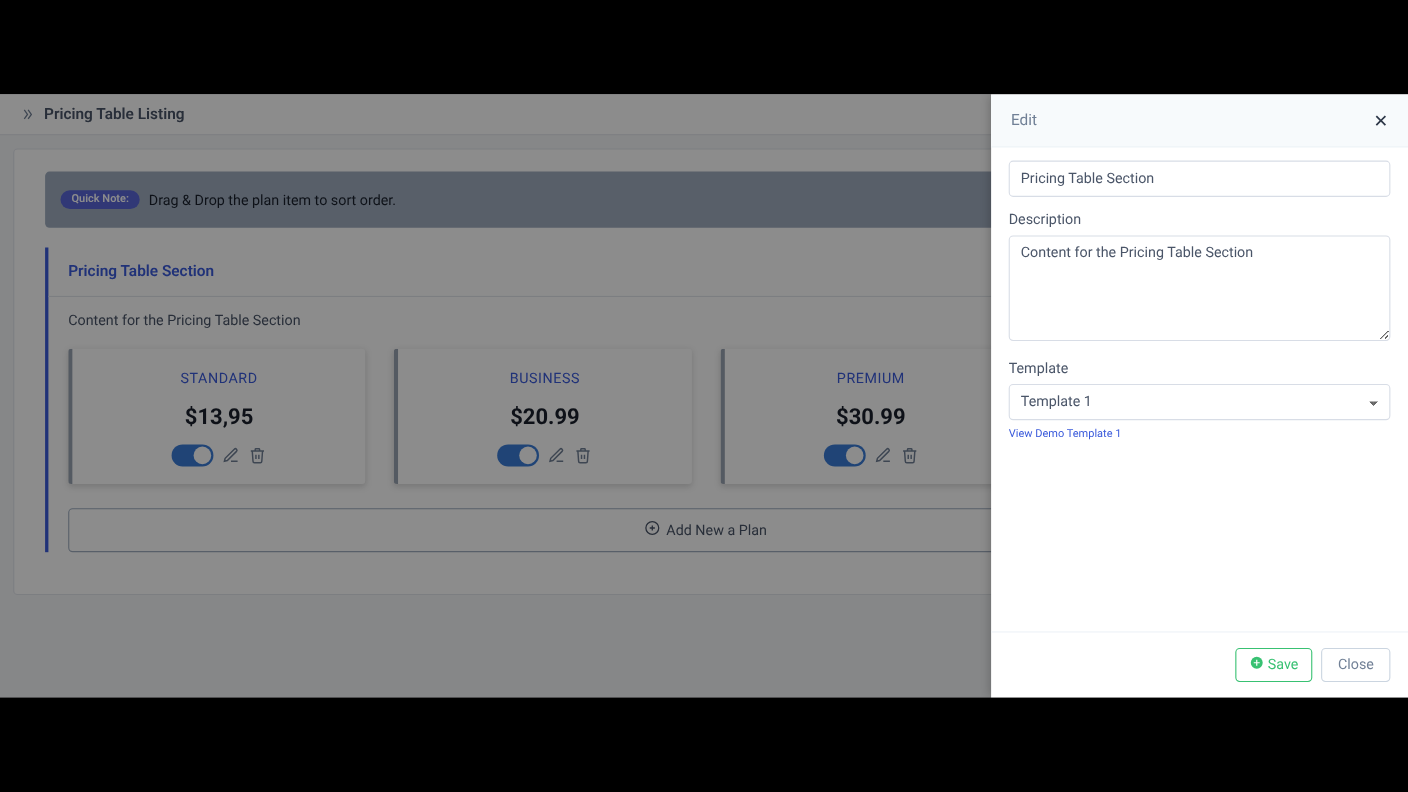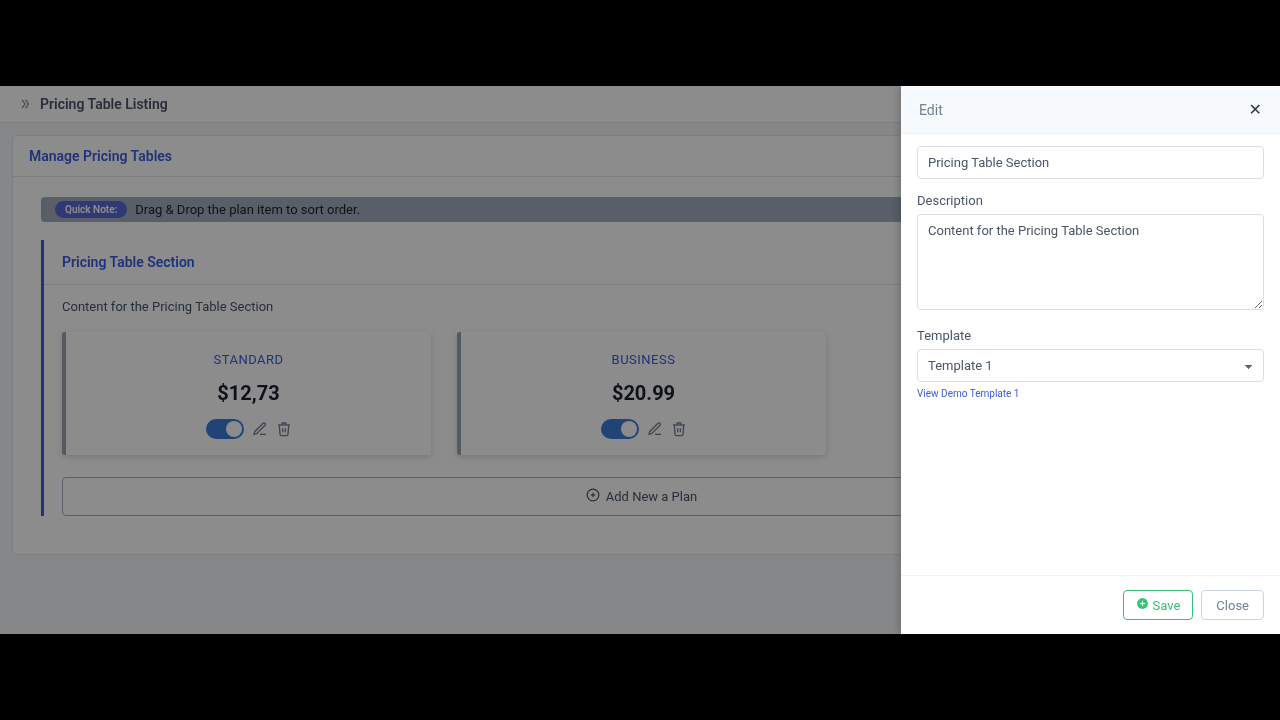--- a/index.html
+++ b/index.html
@@ -3,21 +3,21 @@
 <meta charset="utf-8">
 <style>
   * { box-sizing: border-box; margin: 0; padding: 0; font-family: -apple-system, BlinkMacSystemFont, "Segoe UI", Roboto, sans-serif; }
   body { background: #000; width: 1280px; height: 720px; overflow: hidden; position: relative; }
   .app-area { position: absolute; top: 86px; left: 0; right: 0; bottom: 86px; background: #f5f6f8; }
   .page-header { background: #fff; border-bottom: 1px solid #e2e5ec; padding: 10px 18px; display: flex; align-items: center; gap: 8px; color: #4a5568; font-weight: 600; font-size: 14px; }
   .page-body { padding: 12px; }
   .card-outer { background: #fff; border: 1px solid #e2e5ec; border-radius: 4px; }
   .card-outer-header { padding: 12px 16px; color: #3b5bdb; font-weight: 600; font-size: 14px; border-bottom: 1px solid #e2e5ec; }
   .card-outer-body { padding: 20px 28px; }
-  .note-bar { background: #a0aec0; border-radius: 4px; padding: 4px 14px; color: #1a202c; font-size: 13px; display: flex; align-items: center; gap: 8px; }
+  .note-bar { background: #a0aec0; border-radius: 4px; padding: 17px 14px; color: #1a202c; font-size: 13px; display: flex; align-items: flex-end; gap: 8px; }
   .note-badge { background: #5a67d8; color: #fff; font-size: 10px; font-weight: 600; padding: 3px 10px; border-radius: 10px; }
   .section-box { margin-top: 18px; border-left: 3px solid #3b5bdb; padding: 0; }
   .section-header { padding: 14px 18px; color: #3b5bdb; font-weight: 600; font-size: 14px; border-bottom: 1px solid #e2e5ec; }
   .section-desc { padding: 14px 18px 4px 18px; color: #4a5568; font-size: 13px; }
   .plan-row { display: flex; gap: 26px; padding: 14px 18px; }
   .plan-card { flex: 1; background: #fff; border-left: 4px solid #9aa4b2; border-radius: 3px; box-shadow: 0 2px 6px rgba(0,0,0,0.15); padding: 20px 12px 16px 12px; text-align: center; }
   .plan-name { color: #3b5bdb; font-weight: 400; font-size: 13px; letter-spacing: 0.5px; }
   .plan-price { color: #1a202c; font-weight: 700; font-size: 20px; margin-top: 14px; }
   .plan-actions { margin-top: 14px; display: flex; justify-content: center; align-items: center; gap: 8px; }
   .toggle { width: 38px; height: 20px; background: #3b7dd8; border-radius: 10px; position: relative; cursor: pointer; }
@@ -51,37 +51,36 @@
       <svg viewBox="0 0 24 24" fill="none" stroke="currentColor" stroke-width="2">
           <polyline points="7 5 12 12 7 19"></polyline>
           <polyline points="13 5 18 12 13 19"></polyline>
         </svg>
     </span>
     <span>Pricing Table Listing</span>
   </div>
 
   <div class="page-body">
     <div class="card-outer">
-      <div class="card-outer-header">Manage Pricing Tables</div>
       <div class="card-outer-body">
 
         <div class="note-bar">
           <span class="note-badge">Quick Note:</span>
           <span>Drag &amp; Drop the plan item to sort order.</span>
         </div>
 
         <div class="section-box">
           <div class="section-header">Pricing Table Section</div>
           <div class="section-desc">Content for the Pricing Table Section</div>
 
           <div class="plan-row">
 
             <div class="plan-card">
               <div class="plan-name">STANDARD</div>
-              <div class="plan-price">$12,73</div>
+              <div class="plan-price">$13,95</div>
               <div class="plan-actions">
                 <span class="toggle"></span>
                 <span class="icon-btn">
                     <svg viewBox="0 0 24 24" fill="none" stroke="currentColor" stroke-width="2">
                       <path d="M12 20h9"></path>
                       <path d="M16.5 3.5a2.1 2.1 0 0 1 3 3L7 19l-4 1 1-4Z"></path>
                     </svg>
                   </span>
                 <span class="icon-btn">
                     <svg viewBox="0 0 24 24" fill="none" stroke="currentColor" stroke-width="2">
@@ -111,20 +110,42 @@
                       <polyline points="3 6 5 6 21 6"></polyline>
                       <path d="M19 6l-1 14a2 2 0 0 1-2 2H8a2 2 0 0 1-2-2L5 6"></path>
                       <path d="M10 11v6"></path>
                       <path d="M14 11v6"></path>
                       <path d="M9 6V4a1 1 0 0 1 1-1h4a1 1 0 0 1 1 1v2"></path>
                     </svg>
                   </span>
               </div>
             </div>
 
+            <div class="plan-card">
+              <div class="plan-name">PREMIUM</div>
+              <div class="plan-price">$30.99</div>
+              <div class="plan-actions">
+                <span class="toggle"></span>
+                <span class="icon-btn">
+                    <svg viewBox="0 0 24 24" fill="none" stroke="currentColor" stroke-width="2">
+                      <path d="M12 20h9"></path>
+                      <path d="M16.5 3.5a2.1 2.1 0 0 1 3 3L7 19l-4 1 1-4Z"></path>
+                    </svg>
+                  </span>
+                <span class="icon-btn">
+                    <svg viewBox="0 0 24 24" fill="none" stroke="currentColor" stroke-width="2">
+                      <polyline points="3 6 5 6 21 6"></polyline>
+                      <path d="M19 6l-1 14a2 2 0 0 1-2 2H8a2 2 0 0 1-2-2L5 6"></path>
+                      <path d="M10 11v6"></path>
+                      <path d="M14 11v6"></path>
+                      <path d="M9 6V4a1 1 0 0 1 1-1h4a1 1 0 0 1 1 1v2"></path>
+                    </svg>
+                  </span>
+              </div>
+            </div>
 
             <div class="plan-card" style="visibility:hidden"></div>
           </div>
 
           <div class="add-plan-btn">
             <span><svg width="14" height="14" viewBox="0 0 24 24" fill="none" stroke="currentColor" stroke-width="2">
                   <circle cx="12" cy="12" r="10"></circle>
                   <line x1="12" y1="8" x2="12" y2="16"></line>
                   <line x1="8" y1="12" x2="16" y2="12"></line>
                 </svg></span>

